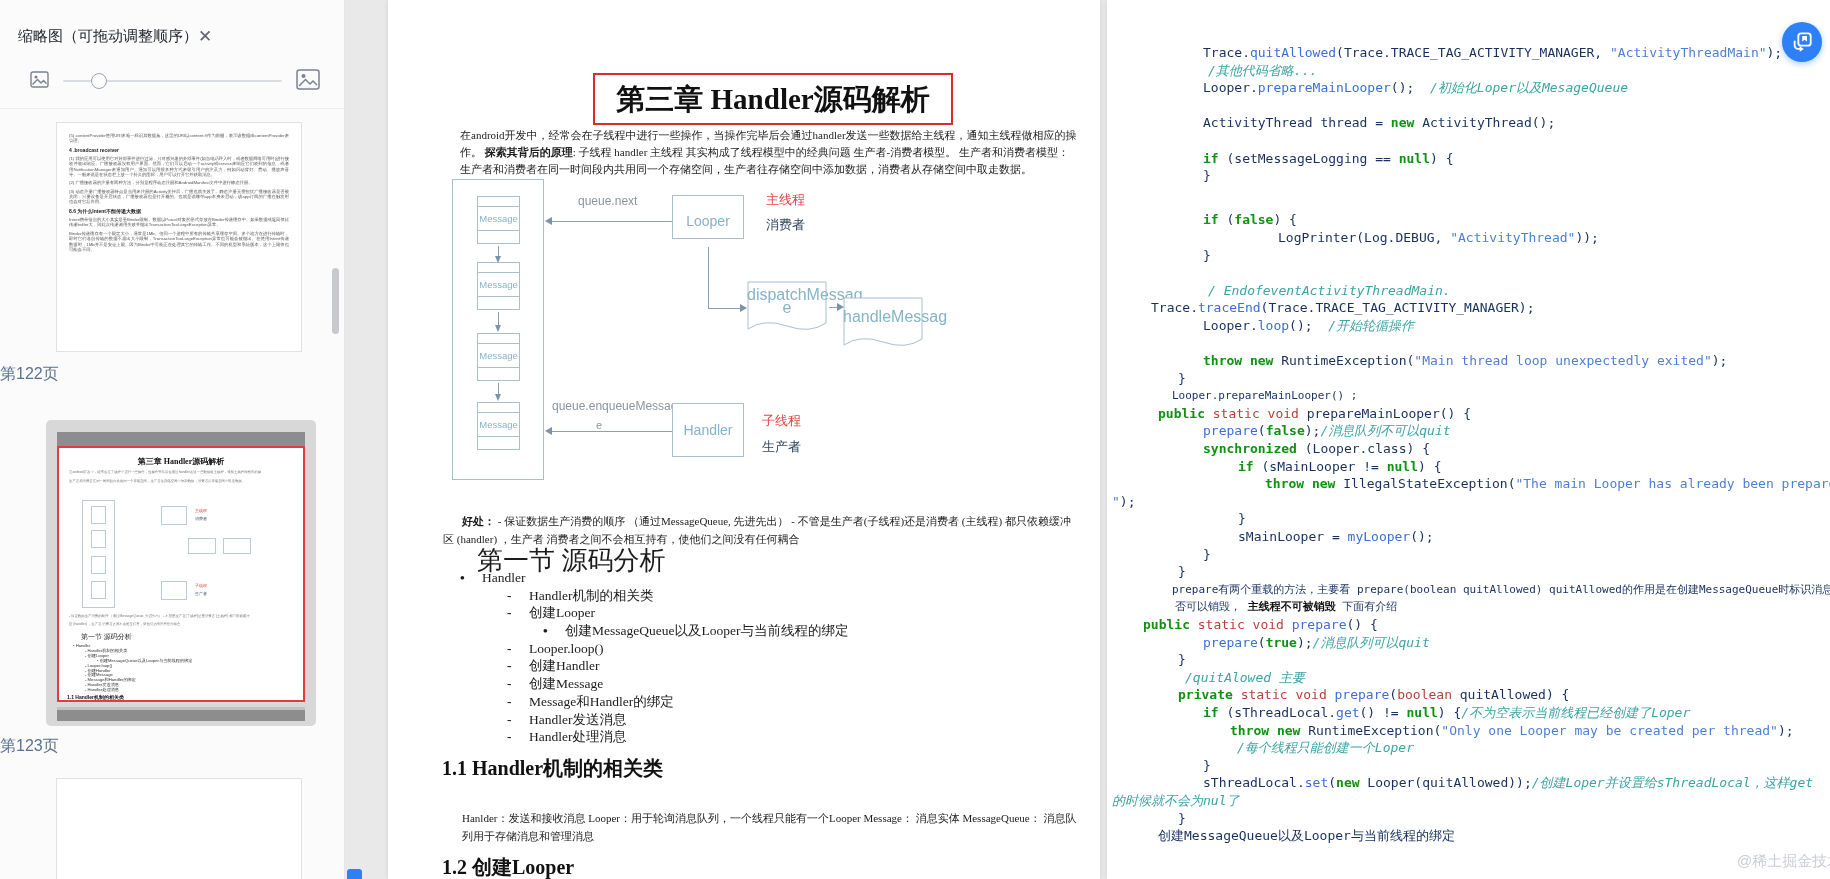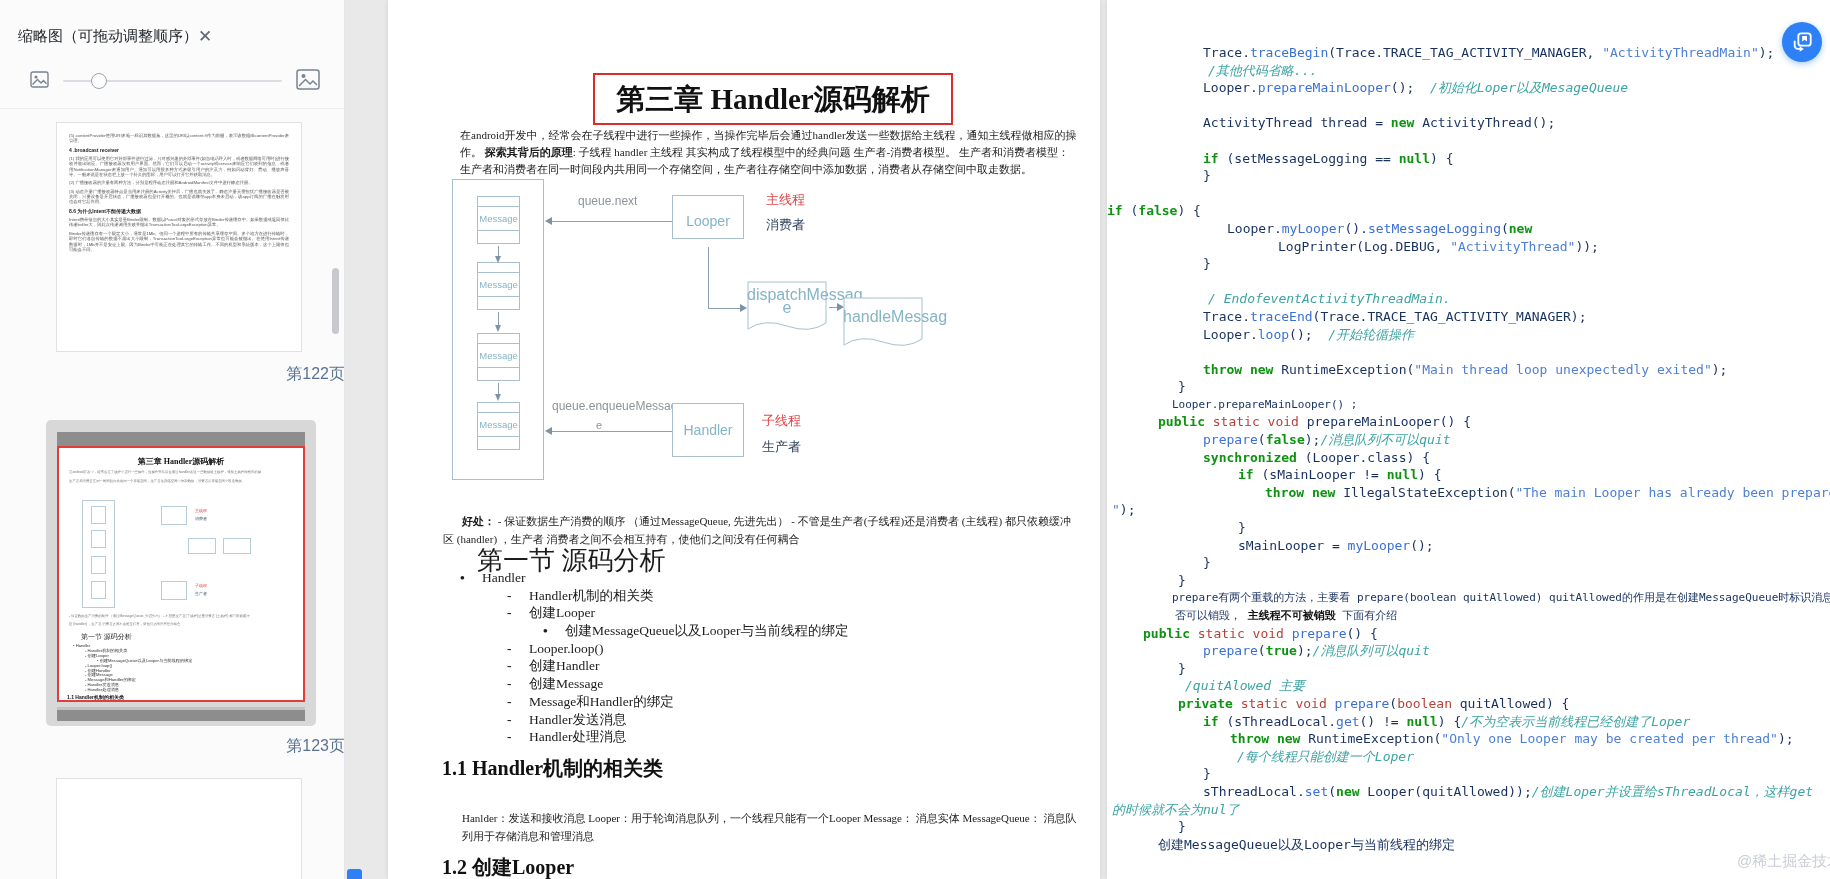--- a/index.html
+++ b/index.html
@@ -19,21 +19,21 @@
   .slider .track { position:absolute; left:0; right:0; top:7px; height:2px; background:#d9dde2; border-radius:1px; }
   .slider .knob { position:absolute; left:13%; top:0; width:16px; height:16px; background:#fff;
     border:1.5px solid #9aa3ad; border-radius:50%; }
   .sb-divider { margin-top:12px; border-top:1px solid #ececef; }
   .thumbs { position:absolute; left:0; top:112px; right:0; bottom:0; overflow:hidden; }
   .thumb-page { position:absolute; background:#fff; border:1px solid #e2e2e2; cursor:pointer; overflow:hidden; }
   .t1 { left:56px; top:10px; width:246px; height:230px; padding:10px 12px; }
   .t3 { left:56px; top:666px; width:246px; height:220px; }
   .tb { font-size:4.3px; line-height:1.25; color:#555; margin-bottom:3px; text-align:justify; }
   .tbb { font-size:5px; font-weight:bold; color:#222; margin:3px 0; }
-  .thumb-label { position:absolute; left:0; width:345px; text-align:right;
+  .thumb-label { position:absolute; left:0; width:345px; text-align:left;
     font-size:16px; color:#5b7292; }
   .lab1 { top:252px; } .lab2 { top:624px; }
   .thumb-sel { position:absolute; left:46px; top:308px; width:270px; height:306px;
     background:#d8d8d8; border-radius:5px; cursor:pointer; overflow:hidden; }
   .bar { margin:0 11px; height:14px; background:#8d8d8d; }
   .bar.top { margin-top:12px; }
   .bar.bottom .stripe { height:3px; margin-top:5px; background:#c2c2c2; }
   .mini-page { position:relative; margin:0 11px; height:256px; background:#fff;
     border:2px solid #e23c3c; overflow:hidden; }
   .mini-title { position:absolute; top:8px; left:0; width:100%; text-align:center;
@@ -304,36 +304,35 @@
         </div>
 
       <div class="h-sub" style="left:54px;top:755px">1.1 Handler机制的相关类</div>
       <div class="doc-par" style="left:74px;top:811px">Hanlder：发送和接收消息 Looper：用于轮询消息队列，一个线程只能有一个Looper Message：  消息实体 MessageQueue：  消息队</div>
       <div class="doc-par" style="left:74px;top:829px">列用于存储消息和管理消息</div>
       <div class="h-sub" style="left:54px;top:854px">1.2 创建Looper</div>
     </section>
 
     <section class="page page-right">
       <div id="code">
-          <div class="code-line" style="padding-left: 96px;"><span class="tk-p">Trace.</span><span class="tk-m">traceBegin</span><span class="tk-p">(Trace.TRACE_TAG_ACTIVITY_MANAGER, </span><span class="tk-s">"ActivityThreadMain"</span><span class="tk-p">);</span></div>
+          <div class="code-line" style="padding-left: 96px;"><span class="tk-p">Trace.</span><span class="tk-m">quitAllowed</span><span class="tk-p">(Trace.TRACE_TAG_ACTIVITY_MANAGER, </span><span class="tk-s">"ActivityThreadMain"</span><span class="tk-p">);</span></div>
           <div class="code-line" style="padding-left: 101px;"><span class="tk-c">/其他代码省略...</span></div>
           <div class="code-line" style="padding-left: 96px;"><span class="tk-p">Looper.</span><span class="tk-m">prepareMainLooper</span><span class="tk-p">();  </span><span class="tk-c">/初始化Loper以及MesageQueue</span></div>
           <div class="code-line" style="padding-left: 0px;"></div>
           <div class="code-line" style="padding-left: 96px;"><span class="tk-p">ActivityThread thread = </span><span class="tk-k">new</span><span class="tk-p"> ActivityThread();</span></div>
           <div class="code-line" style="padding-left: 0px;"></div>
           <div class="code-line" style="padding-left: 96px;"><span class="tk-k">if</span><span class="tk-p"> (setMessageLogging == </span><span class="tk-k">null</span><span class="tk-p">) {</span></div>
           <div class="code-line" style="padding-left: 96px;"><span class="tk-p">}</span></div>
           <div class="code-line" style="padding-left: 0px;"></div>
-          <div class="code-line" style=""><span class="tk-k">if</span><span class="tk-p"> (</span><span class="tk-k">false</span><span class="tk-p">) {</span></div>
-          <div class="code-line" style="padding-left: 120px;"><span class="tk-p">Looper.</span><span class="tk-m">myLooper</span><span class="tk-p">().</span><span class="tk-m">setMessageLogging</span><span class="tk-p">(</span><span class="tk-k">new</span></div>
+          <div class="code-line" style="padding-left: 96px; margin-top: 9px;"><span class="tk-k">if</span><span class="tk-p"> (</span><span class="tk-k">false</span><span class="tk-p">) {</span></div>
           <div class="code-line" style="padding-left: 171px;"><span class="tk-p">LogPrinter(Log.DEBUG, </span><span class="tk-s">"ActivityThread"</span><span class="tk-p">));</span></div>
           <div class="code-line" style="padding-left: 96px;"><span class="tk-p">}</span></div>
           <div class="code-line" style="padding-left: 0px;"></div>
           <div class="code-line" style="padding-left: 101px;"><span class="tk-c">/ EndofeventActivityThreadMain.</span></div>
-          <div class="code-line" style="padding-left: 96px;"><span class="tk-p">Trace.</span><span class="tk-m">traceEnd</span><span class="tk-p">(Trace.TRACE_TAG_ACTIVITY_MANAGER);</span></div>
+          <div class="code-line" style="padding-left: 44px;"><span class="tk-p">Trace.</span><span class="tk-m">traceEnd</span><span class="tk-p">(Trace.TRACE_TAG_ACTIVITY_MANAGER);</span></div>
           <div class="code-line" style="padding-left: 96px;"><span class="tk-p">Looper.</span><span class="tk-m">loop</span><span class="tk-p">();  </span><span class="tk-c">/开始轮循操作</span></div>
           <div class="code-line" style="padding-left: 0px;"></div>
           <div class="code-line" style="padding-left: 96px;"><span class="tk-k">throw new</span><span class="tk-p"> RuntimeException(</span><span class="tk-s">"Main thread loop unexpectedly exited"</span><span class="tk-p">);</span></div>
           <div class="code-line" style="padding-left: 71px;"><span class="tk-p">}</span></div>
           <div class="code-line sm" style="padding-left: 65px;"><span class="tk-p">Looper.prepareMainLooper() ;</span></div>
           <div class="code-line" style="padding-left: 51px;"><span class="tk-k">public</span><span class="tk-p"> </span><span class="tk-t">static void</span><span class="tk-p"> prepareMainLooper() {</span></div>
           <div class="code-line" style="padding-left: 96px;"><span class="tk-m">prepare</span><span class="tk-p">(</span><span class="tk-k">false</span><span class="tk-p">);</span><span class="tk-c">/消息队列不可以quit</span></div>
           <div class="code-line" style="padding-left: 96px;"><span class="tk-k">synchronized</span><span class="tk-p"> (Looper.class) {</span></div>
           <div class="code-line" style="padding-left: 131px;"><span class="tk-k">if</span><span class="tk-p"> (sMainLooper != </span><span class="tk-k">null</span><span class="tk-p">) {</span></div>
           <div class="code-line" style="padding-left: 158px;"><span class="tk-k">throw new</span><span class="tk-p"> IllegalStateException(</span><span class="tk-s">"The main Looper has already been prepared.</span></div>

